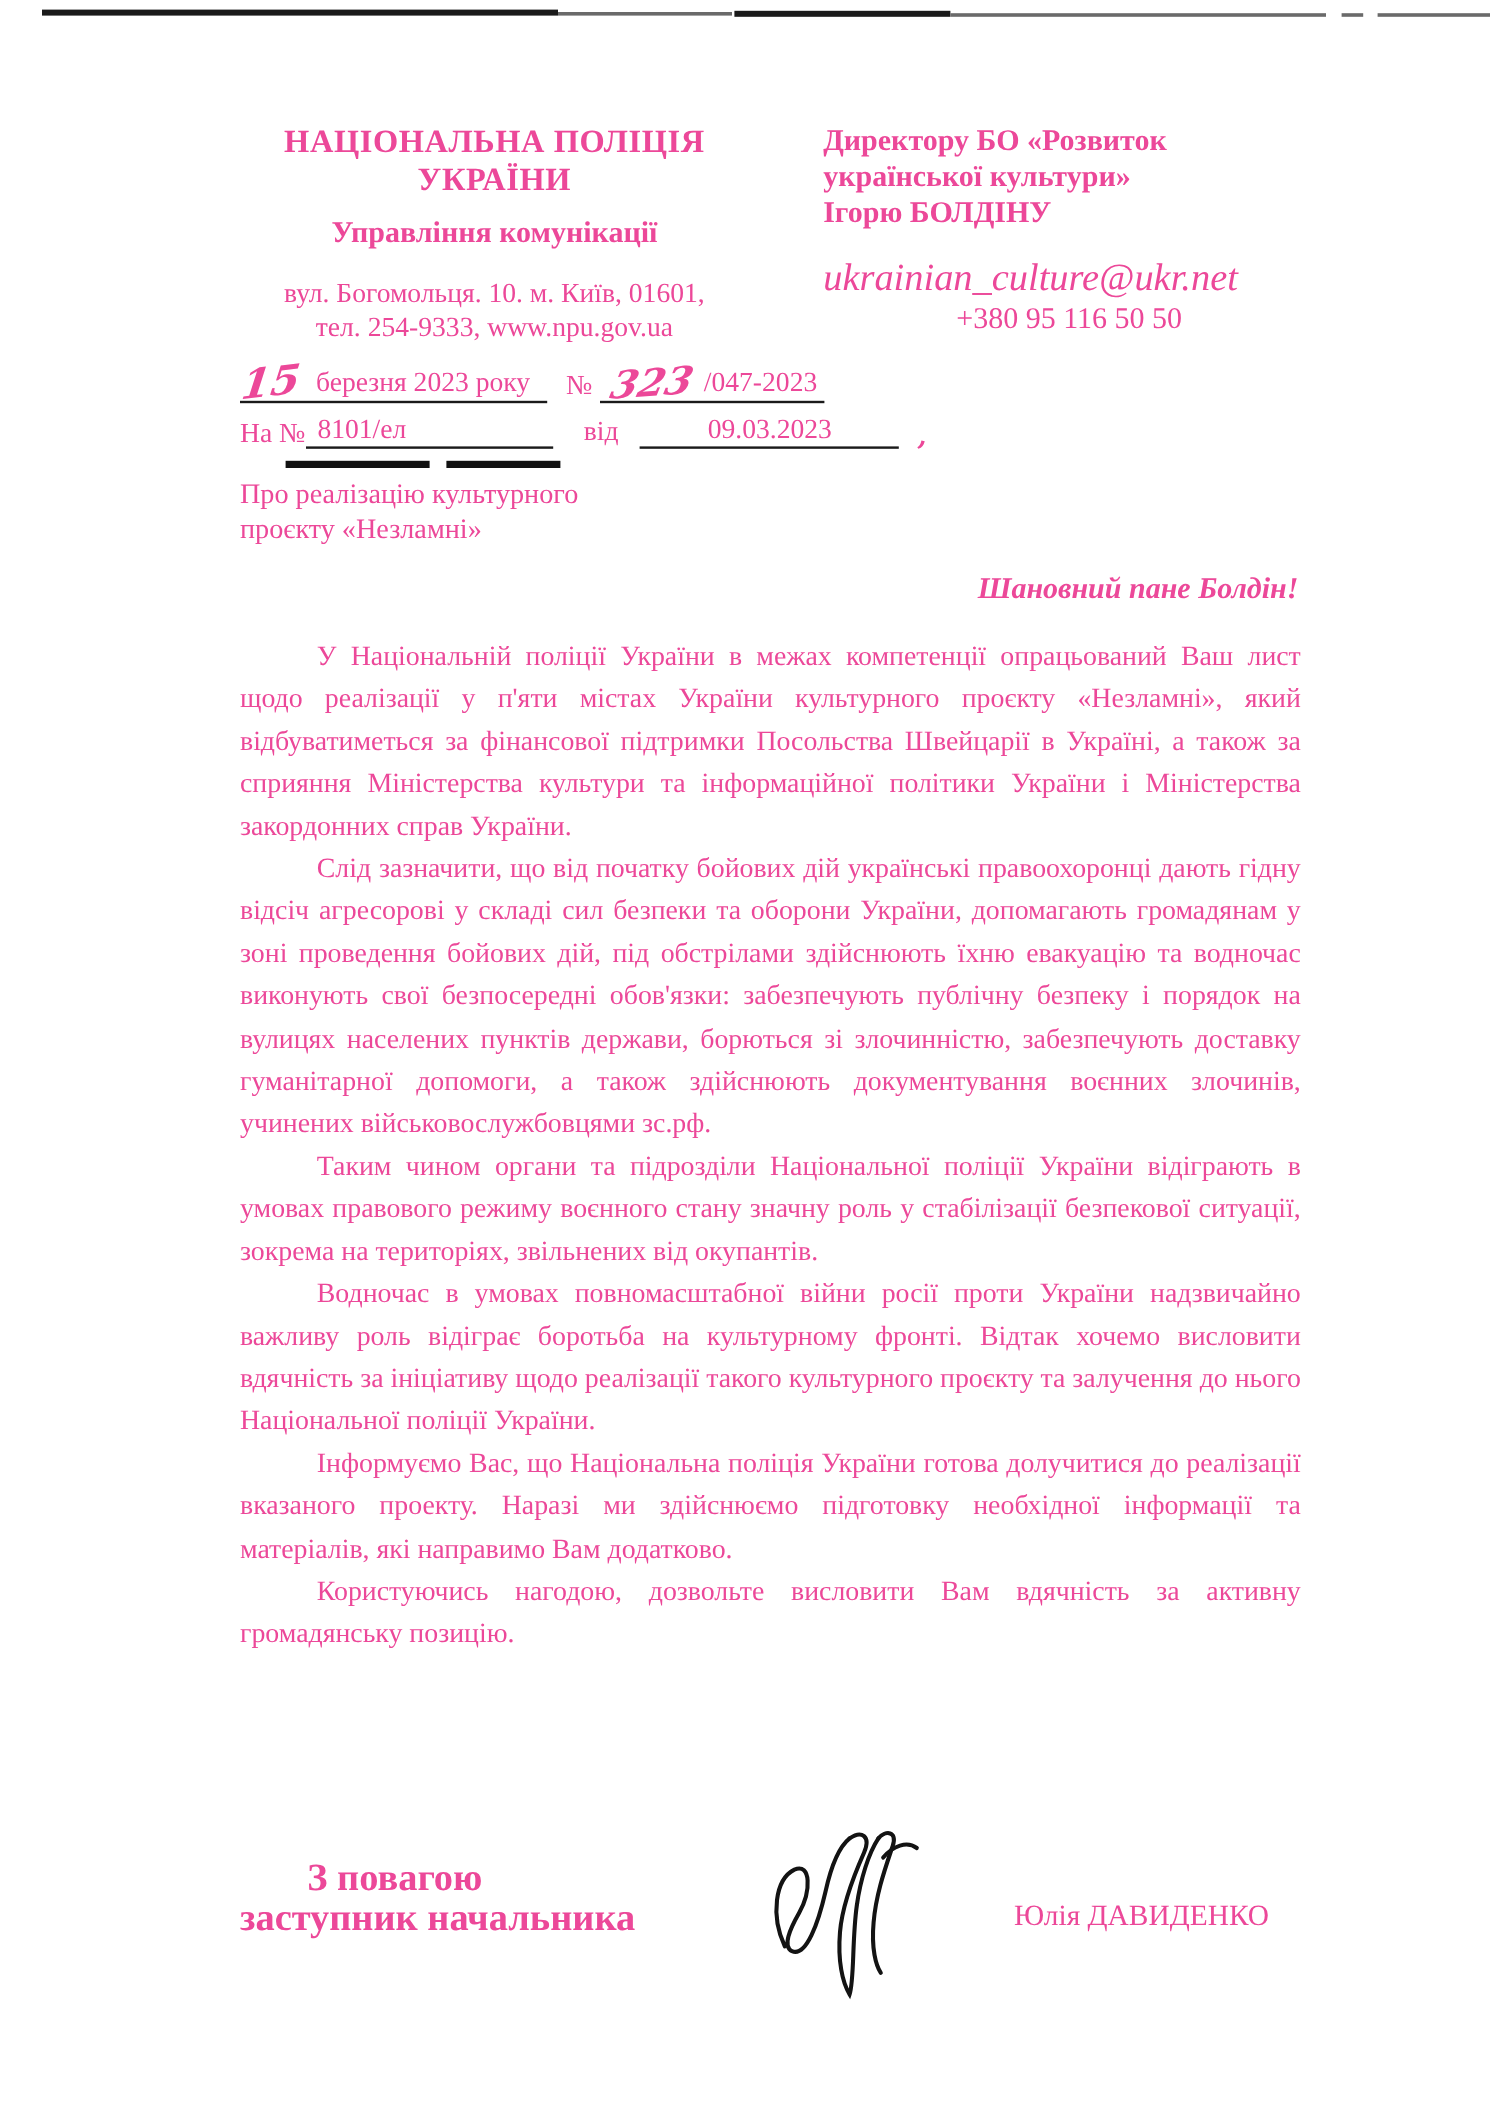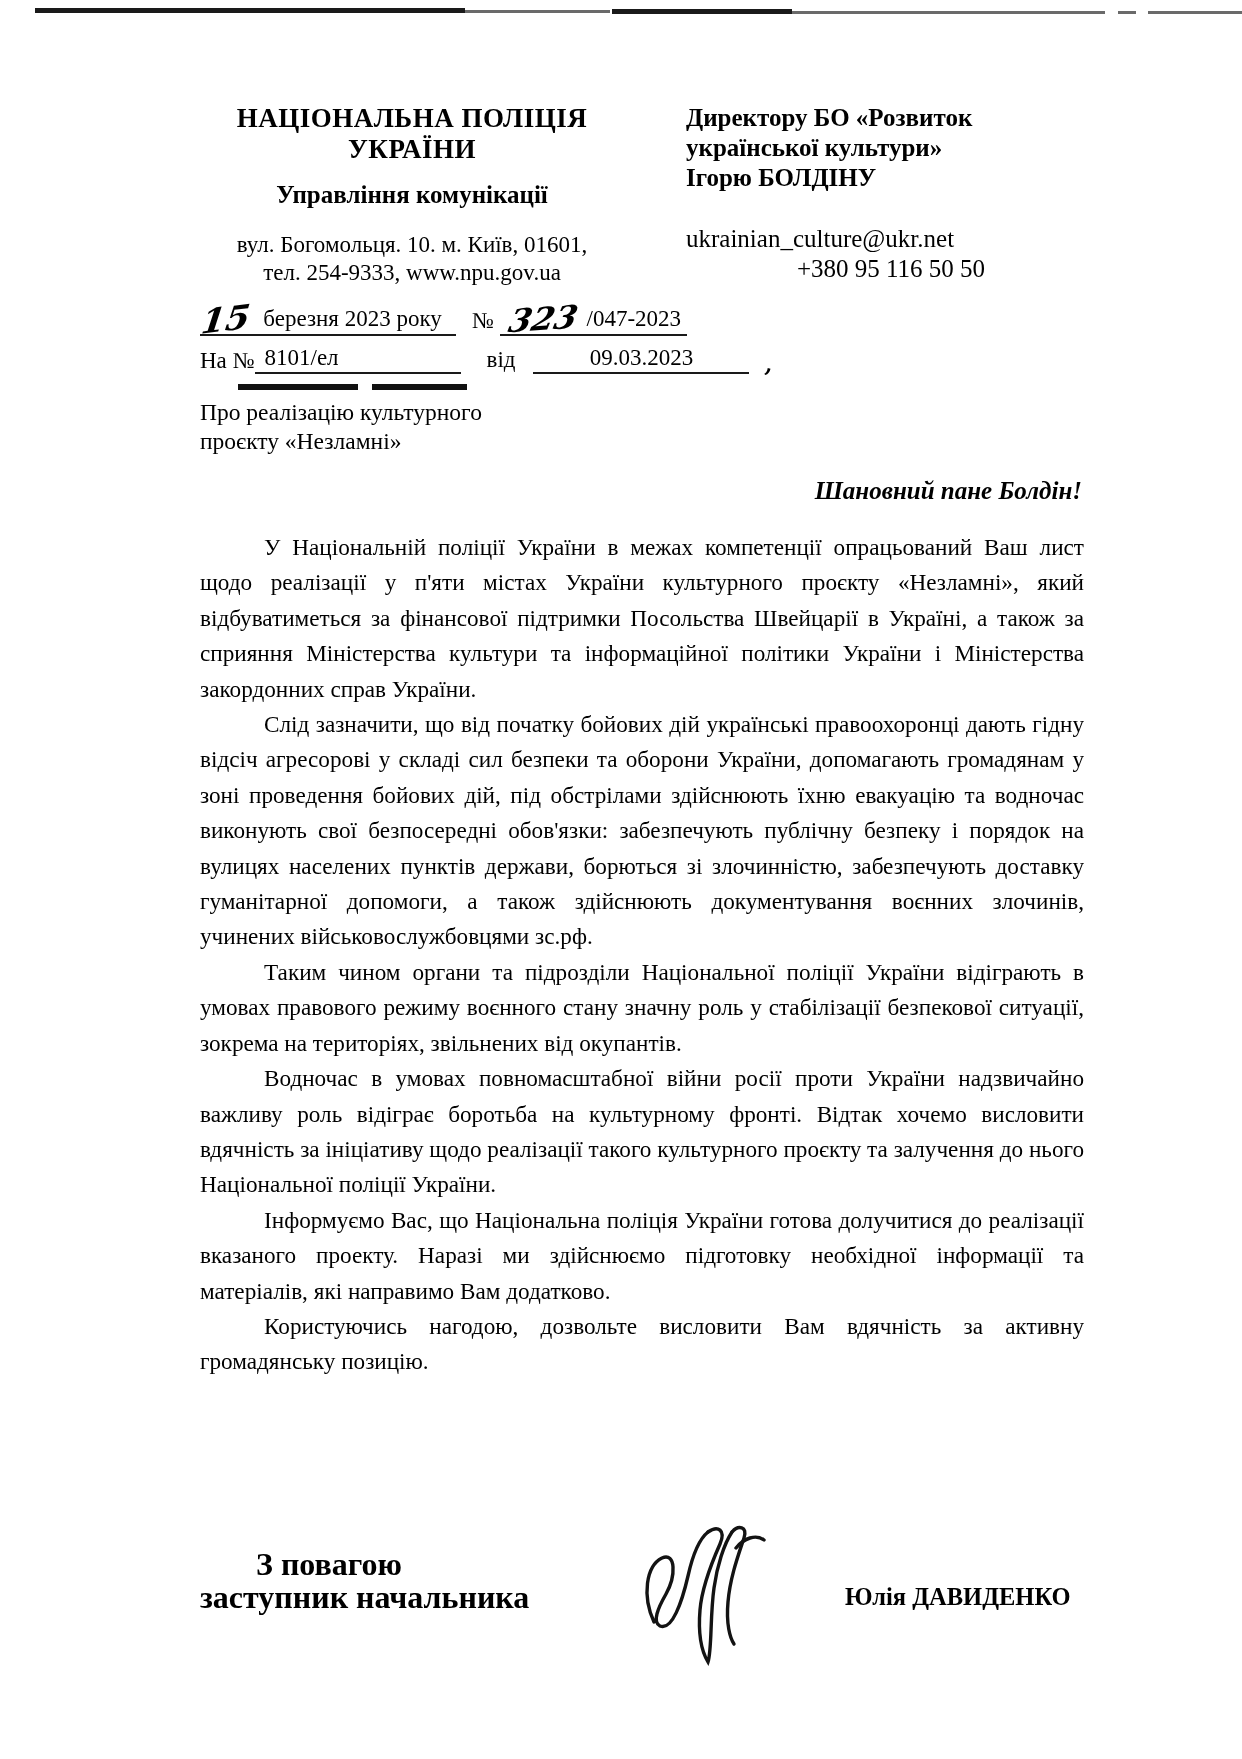--- a/index.html
+++ b/index.html
@@ -2,41 +2,41 @@
 <html lang="uk"><head>
 <meta charset="utf-8">
 <style>
   html,body{margin:0;padding:0;background:#e8e8e8;}
   .page{
     position:relative;
     width:1242px;height:1759px;
     margin:0 auto;
     background:#ffffff;
     font-family:"Liberation Serif",serif;
-    color:#000000;
+    color:#ec4899;
     overflow:hidden;
   }
   
   .scanline{position:absolute;background:#1a1a1a;}
   .scanline.gray{background:#6a6a6a;}
 
   
   .hdr-left{
     position:absolute;left:198px;top:103px;width:428px;
     text-align:center;
   }
   .org-name{font-weight:700;font-size:27px;line-height:31px;letter-spacing:.5px;}
   .dept{font-weight:700;font-size:25px;margin-top:16px;}
   .addr{font-size:23px;line-height:28px;margin-top:22px;}
 
   .hdr-right{
     position:absolute;left:686px;top:103px;width:410px;
   }
   .rcp{font-weight:700;font-size:25px;line-height:30px;}
-  .rcp-email{font-size:25px;margin-top:32px;}
+  .rcp-email{font-style:italic;font-size:32px;margin-top:20px;}
   .rcp-phone{font-size:25px;margin-top:2px;text-align:center;}
 
   
   .refblock{position:absolute;left:200px;top:306px;width:660px;font-size:23px;}
   .refrow{display:flex;align-items:flex-end;}
   .u{border-bottom:2px solid #1a1a1a;}
   .hand{
     font-family:"DejaVu Serif",serif;
     font-style:italic;font-weight:700;
     display:inline-block;
@@ -78,21 +78,21 @@
   .body-text p{margin:0;text-indent:64px;}
 
   
   .closing{
     position:absolute;left:200px;top:1548px;width:330px;
     font-weight:700;font-size:32px;line-height:33px;
   }
   .closing .l1{padding-left:56px;}
   .signer{
     position:absolute;left:845px;top:1583px;width:260px;
-    font-weight:700;font-size:24.5px;
+    font-weight:400;font-size:24.5px;
   }
   .sig-svg{position:absolute;left:632px;top:1518px;}
 </style>
 </head>
 <body>
 
 <div class="page">
 
   <div class="scanline" style="left:35px;top:8px;width:430px;height:5px;"></div>
   <div class="scanline gray" style="left:465px;top:10px;width:145px;height:3px;"></div>

